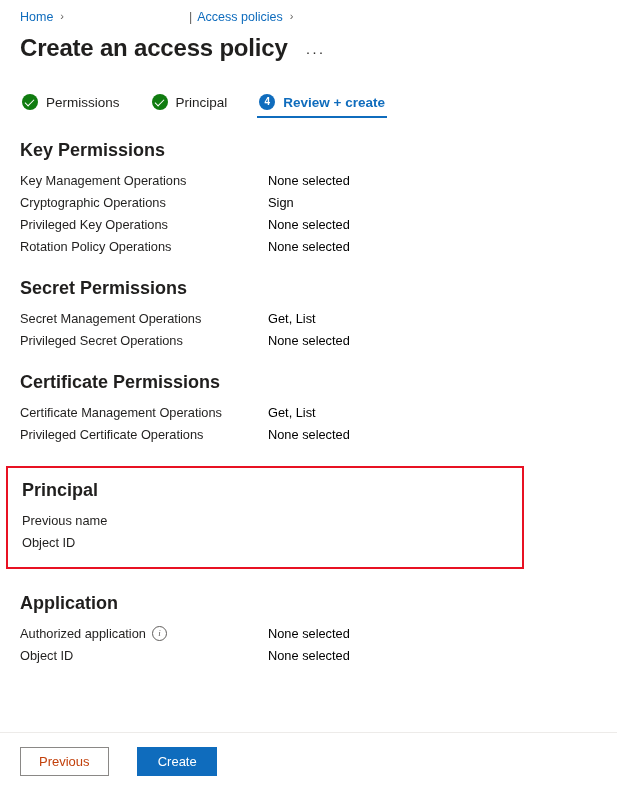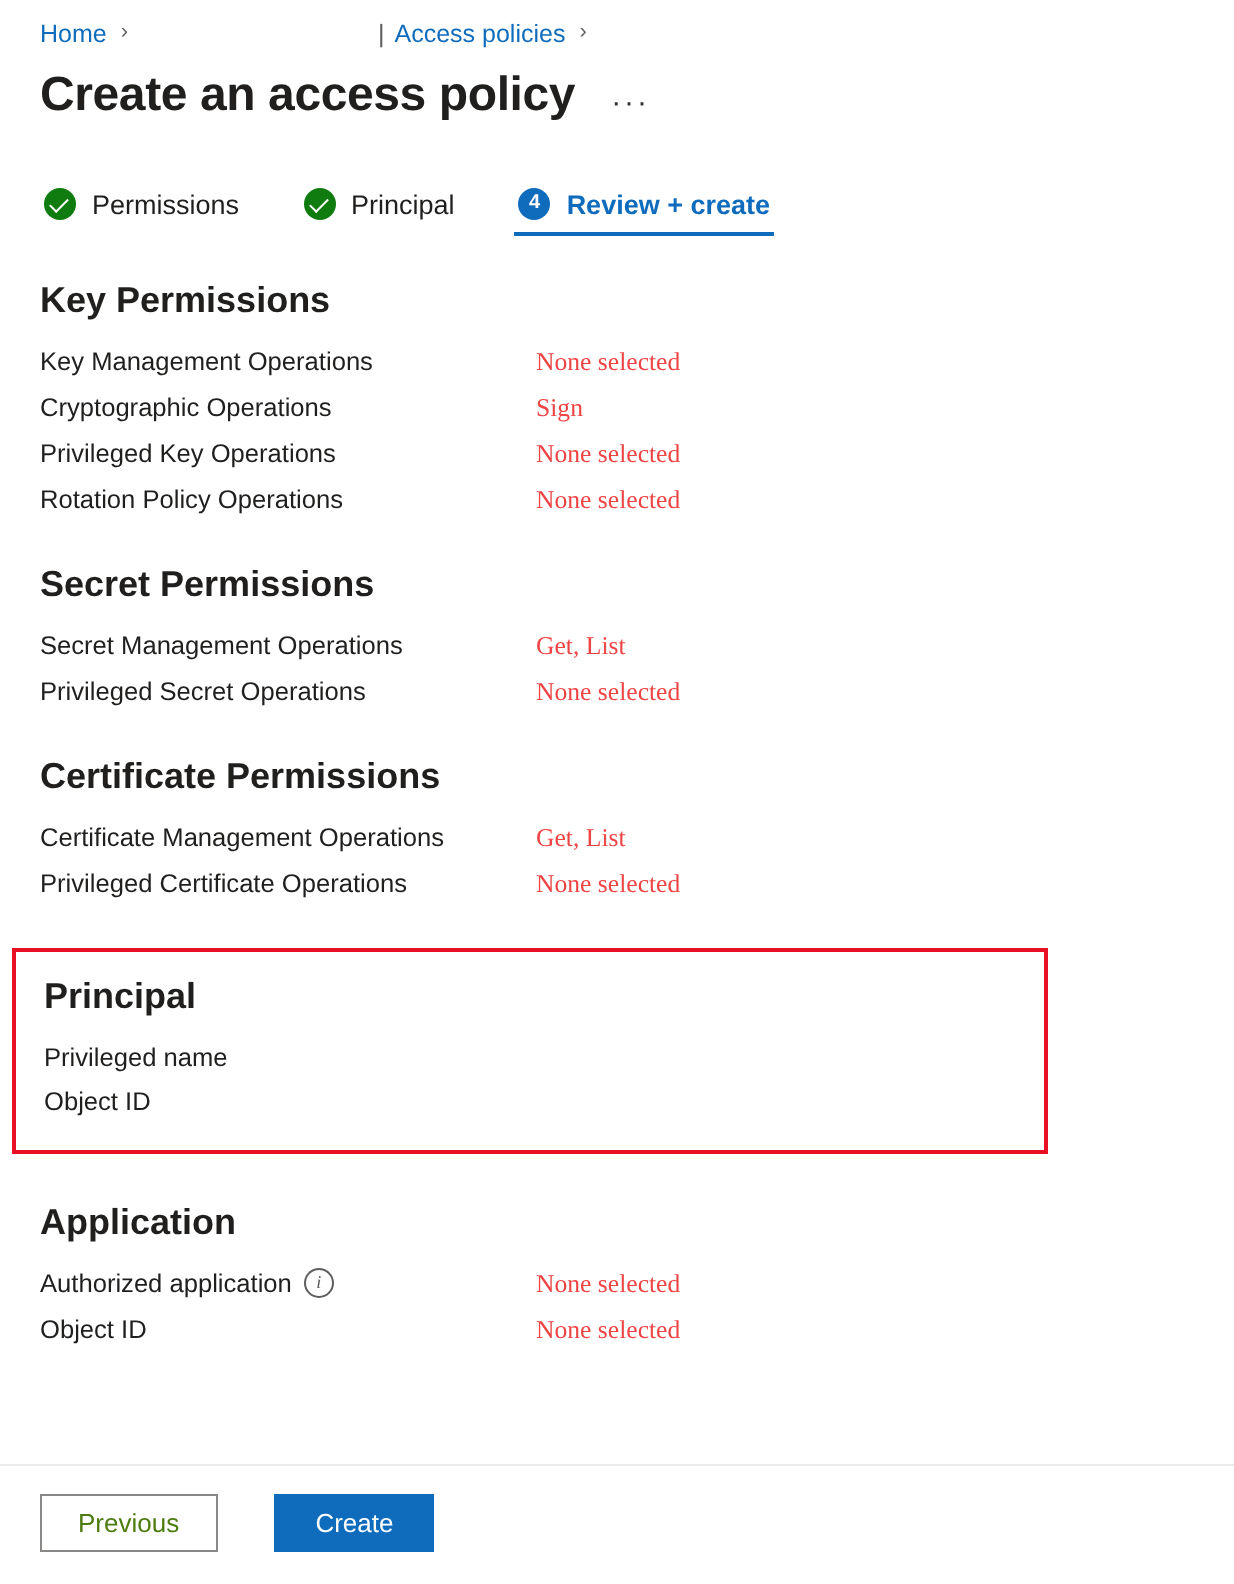--- a/index.html
+++ b/index.html
@@ -139,22 +139,21 @@
     font-size: 12.8px;
   }
   .kv-key {
     width: 248px;
     color: #201f1e;
     flex: 0 0 auto;
     display: flex;
     align-items: center;
   }
   .kv-val {
-    color: #ef4444;
-    font-family: Liberation Serif, serif;
+    color: #000000;
   }
   .info-icon {
     display: inline-block;
     width: 13px; height: 13px;
     border: 1px solid #605e5c;
     border-radius: 50%;
     font-size: 9px;
     line-height: 12px;
     text-align: center;
     color: #605e5c;
@@ -186,21 +185,21 @@
     box-sizing: border-box;
     background: #ffffff;
   }
   .btn {
     display: inline-block;
     font-family: "Liberation Sans", sans-serif;
     font-size: 13px;
     padding: 6px 18px;
     border: 1px solid #8a8886;
     background: #ffffff;
-    color: #4d7c0f;
+    color: #c2410c;
     cursor: pointer;
     min-width: 80px;
     text-align: center;
   }
   .btn.primary {
     background: #0f6cbd;
     border-color: #0f6cbd;
     color: #ffffff;
     margin-left: 25px;
   }
@@ -279,21 +278,21 @@
     </div>
     <div class="kv-row">
       <div class="kv-key">Privileged Certificate Operations</div>
       <div class="kv-val">None selected</div>
     </div>
   </div>
 
   <div class="section highlight">
     <div class="section-title">Principal</div>
     <div class="kv-row">
-      <div class="kv-key">Privileged name</div>
+      <div class="kv-key">Previous name</div>
       <div class="kv-val"></div>
     </div>
     <div class="kv-row">
       <div class="kv-key">Object ID</div>
       <div class="kv-val"></div>
     </div>
   </div>
 
   <div class="section">
     <div class="section-title">Application</div>

